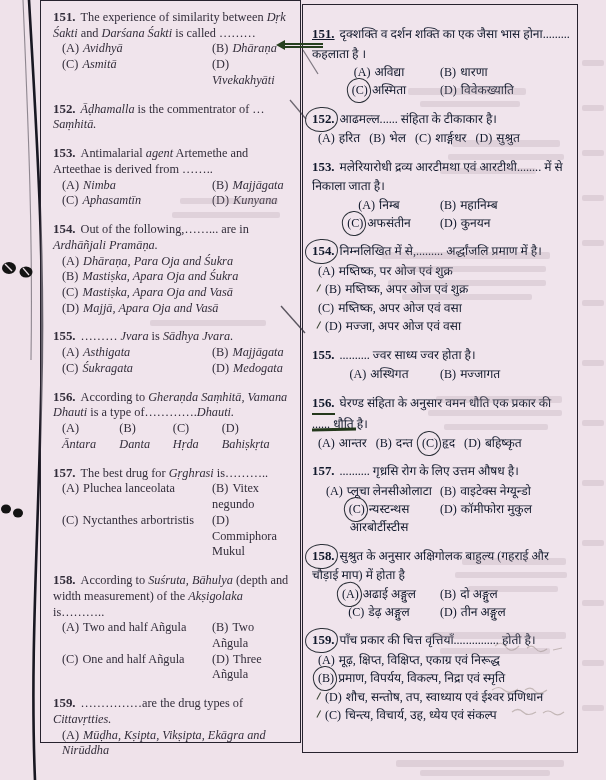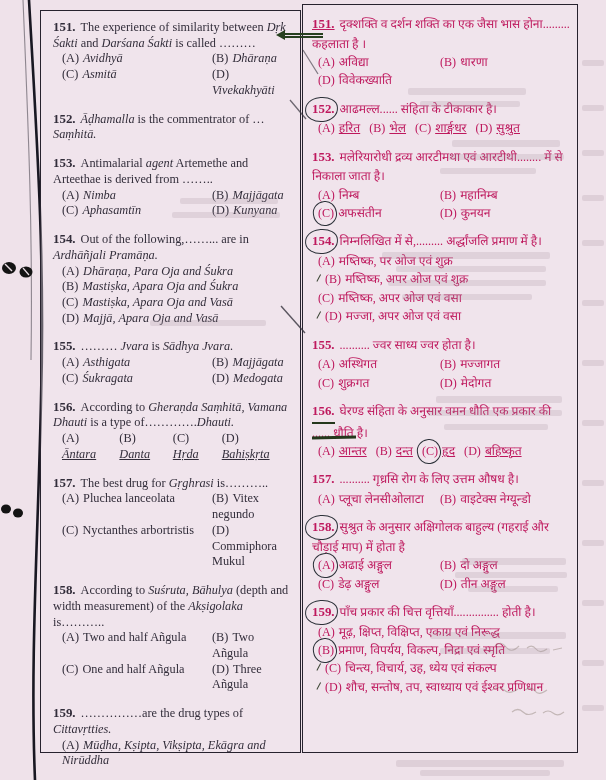--- a/index.html
+++ b/index.html
@@ -1,35 +1,35 @@
 <!DOCTYPE html>
 <html><head>
 <meta charset="utf-8">
 <style>
   html,body{margin:0;padding:0;}
   body{width:606px;height:780px;position:relative;overflow:hidden;
        background:#efe2ea;font-family:"Liberation Serif","DejaVu Serif",serif;}
   .page{position:absolute;inset:0;}
   .box{position:absolute;border:1.6px solid #27222e;box-sizing:border-box;background:rgba(244,233,240,0.35);}
-  .box-en{left:40px;top:10px;width:261px;height:743px;padding:8px 8px 4px 12px;
+  .box-en{left:40px;top:0;width:261px;height:743px;padding:8px 8px 4px 12px;
           font-size:12.3px;line-height:1.28;color:#322d3a;}
-  .box-hi{left:302px;top:4px;width:276px;height:749px;padding:10px 6px 4px 9px;
-          font-size:12.1px;line-height:1.52;color:#be185d;}
+  .box-hi{left:302px;top:4px;width:276px;height:749px;padding:20px 6px 4px 9px;
+          font-size:12.1px;line-height:1.52;color:#0f172a;}
   .q{margin-bottom:12px;position:relative;}
   .box-hi .q{margin-bottom:10px;}
   .qnum{font-weight:bold;font-size:12.9px;margin-right:5px;position:relative;display:inline-block;}
   .it{font-style:italic;}
   .optrow{display:flex;padding-left:9px;align-items:flex-start;}
   .box-hi .optrow{padding-left:6px;}
   .opt{display:inline-block;}
   .opt-label{margin-right:4px;position:relative;display:inline-block;}
   .opt-text{}
   .cols2 .opt:first-child{width:150px;flex:0 0 auto;}
-  .box-hi .cols2 .opt:first-child{width:122px;flex:0 0 auto;}
-  .cols4 .opt{margin-right:5px;text-decoration:underline;}
+  .box-hi .cols2 .opt:first-child{width:122px;flex:0 0 auto;text-align:center;}
+  .cols4 .opt{margin-right:5px;}
   .box-hi .cols4 .opt{margin-right:9px;}
   .cols1 .opt{display:block;font-family:Liberation Serif, serif;}
   
   .qnum.u-print{text-decoration:underline;}
   .qnum.u-pen{border-bottom:2.6px solid #24381c;}
   .qnum.mk-circle::after{content:"";position:absolute;left:-7px;right:-3px;top:-3px;bottom:-2px;
       border:1.7px solid #2b3038;border-radius:55% 60% 58% 62%/60% 55% 62% 58%;transform:rotate(-5deg);}
   .opt-label.mk-circle::after{content:"";position:absolute;left:-5px;right:-3px;top:-3px;bottom:-4px;
       border:1.6px solid #2b3038;border-radius:60% 55% 62% 58%/55% 62% 58% 60%;transform:rotate(-8deg);}
   .opt-label.mk-tick::before{content:"";display:inline-block;width:4px;height:8px;
@@ -114,20 +114,21 @@
         </div></div>
       <div class="q"><span class="qnum">159.</span><span class="stem"><span>……………are the drug types of </span><span class="it">Cittavṛtties.</span></span><div class="optrow cols1">
           <span class="opt"><span class="opt-label">(A)</span><span class="opt-text it">Mūḍha, Kṣipta, Vikṣipta, Ekāgra and Nirūddha</span></span>
         </div></div>
     </div>
   <div class="box box-hi" id="col-hi">
       <div class="q"><span class="qnum u-print">151.</span><span class="stem"><span>दृक्शक्ति व दर्शन शक्ति का एक जैसा भास होना......... कहलाता है ।</span></span><div class="optrow cols2">
           <span class="opt"><span class="opt-label">(A)</span><span class="opt-text">अविद्या</span></span>
           <span class="opt"><span class="opt-label">(B)</span><span class="opt-text">धारणा</span></span>
         </div><div class="optrow cols2">
+          <span class="opt"><span class="opt-label mk-circle">(C)</span><span class="opt-text">अस्मिता</span></span>
           <span class="opt"><span class="opt-label">(D)</span><span class="opt-text">विवेकख्याति</span></span>
         </div><div class="pen-arrowleft"></div></div>
       <div class="q"><span class="qnum mk-circle">152.</span><span class="stem"><span>आढमल्ल...... संहिता के टीकाकार है।</span></span><div class="optrow cols4">
           <span class="opt"><span class="opt-label">(A)</span><span class="opt-text">हरित</span></span>
           <span class="opt"><span class="opt-label">(B)</span><span class="opt-text">भेल</span></span>
           <span class="opt"><span class="opt-label">(C)</span><span class="opt-text">शार्ङ्गधर</span></span>
           <span class="opt"><span class="opt-label">(D)</span><span class="opt-text">सुश्रुत</span></span>
         </div></div>
       <div class="q"><span class="qnum">153.</span><span class="stem"><span>मलेरियारोधी द्रव्य आरटीमथा एवं आरटीथी........ में से निकाला जाता है।</span></span><div class="optrow cols2">
           <span class="opt"><span class="opt-label">(A)</span><span class="opt-text">निम्ब</span></span>
@@ -141,49 +142,49 @@
         </div><div class="optrow cols1">
           <span class="opt"><span class="opt-label mk-tick">(B)</span><span class="opt-text">मष्तिष्क, अपर ओज एवं शुक्र</span></span>
         </div><div class="optrow cols1">
           <span class="opt"><span class="opt-label">(C)</span><span class="opt-text">मष्तिष्क, अपर ओज एवं वसा</span></span>
         </div><div class="optrow cols1">
           <span class="opt"><span class="opt-label mk-tick">(D)</span><span class="opt-text">मज्जा, अपर ओज एवं वसा</span></span>
         </div></div>
       <div class="q"><span class="qnum">155.</span><span class="stem"><span>.......... ज्वर साध्य ज्वर होता है।</span></span><div class="optrow cols2">
           <span class="opt"><span class="opt-label">(A)</span><span class="opt-text">अस्थिगत</span></span>
           <span class="opt"><span class="opt-label">(B)</span><span class="opt-text">मज्जागत</span></span>
-        </div><div class="optrow cols2">
-          <span class="opt"><span class="opt-label">(C)</span><span class="opt-text">शुक्रगत</span></span>
-          <span class="opt"><span class="opt-label">(D)</span><span class="opt-text">मेदोगत</span></span>
         </div></div>
       <div class="q"><span class="qnum u-pen">156.</span><span class="stem"><span>घेरण्ड संहिता के अनुसार वमन धौति एक प्रकार की ...... धौति है।</span></span><div class="optrow cols4">
           <span class="opt"><span class="opt-label">(A)</span><span class="opt-text">आन्तर</span></span>
           <span class="opt"><span class="opt-label">(B)</span><span class="opt-text">दन्त</span></span>
           <span class="opt"><span class="opt-label mk-circle">(C)</span><span class="opt-text">हृद</span></span>
           <span class="opt"><span class="opt-label">(D)</span><span class="opt-text">बहिष्कृत</span></span>
         </div><div class="pen-underline2"></div></div>
       <div class="q"><span class="qnum">157.</span><span class="stem"><span>.......... गृध्रसि रोग के लिए उत्तम औषध है।</span></span><div class="optrow cols2">
           <span class="opt"><span class="opt-label">(A)</span><span class="opt-text">प्लूचा लेनसीओलाटा</span></span>
           <span class="opt"><span class="opt-label">(B)</span><span class="opt-text">वाइटेक्स नेग्यून्डो</span></span>
+        </div><div class="optrow cols2">
+          <span class="opt"><span class="opt-label mk-circle">(C)</span><span class="opt-text">न्यस्टन्थस आरबोर्टीस्टीस</span></span>
+          <span class="opt"><span class="opt-label">(D)</span><span class="opt-text">कॉमीफोरा मुकुल</span></span>
         </div></div>
       <div class="q"><span class="qnum mk-circle">158.</span><span class="stem"><span>सुश्रुत के अनुसार अक्षिगोलक बाहुल्य (गहराई और चौड़ाई माप) में होता है</span></span><div class="optrow cols2">
           <span class="opt"><span class="opt-label mk-circle">(A)</span><span class="opt-text">अढाई अङ्गुल</span></span>
           <span class="opt"><span class="opt-label">(B)</span><span class="opt-text">दो अङ्गुल</span></span>
         </div><div class="optrow cols2">
           <span class="opt"><span class="opt-label">(C)</span><span class="opt-text">डेढ़ अङ्गुल</span></span>
           <span class="opt"><span class="opt-label">(D)</span><span class="opt-text">तीन अङ्गुल</span></span>
         </div></div>
       <div class="q"><span class="qnum mk-circle">159.</span><span class="stem"><span>पाँच प्रकार की चित्त वृत्तियाँ............... होती है।</span></span><div class="optrow cols1">
           <span class="opt"><span class="opt-label">(A)</span><span class="opt-text">मूढ़, क्षिप्त, विक्षिप्त, एकाग्र एवं निरूद्ध</span></span>
         </div><div class="optrow cols1">
           <span class="opt"><span class="opt-label mk-circle">(B)</span><span class="opt-text">प्रमाण, विपर्यय, विकल्प, निद्रा एवं स्मृति</span></span>
         </div><div class="optrow cols1">
+          <span class="opt"><span class="opt-label mk-tick">(D)</span><span class="opt-text">शौच, सन्तोष, तप, स्वाध्याय एवं ईश्वर प्रणिधान</span></span>
+        </div><div class="optrow cols1">
           <span class="opt"><span class="opt-label mk-tick">(C)</span><span class="opt-text">चिन्त्य, विचार्य, उह, ध्येय एवं संकल्प</span></span>
-        </div><div class="optrow cols1">
-          <span class="opt"><span class="opt-label mk-tick">(D)</span><span class="opt-text">शौच, सन्तोष, तप, स्वाध्याय एवं ईश्वर प्रणिधान</span></span>
         </div></div>
     </div>
 
   <svg class="overlay" width="606" height="780" viewBox="0 0 606 780">
     <line x1="281" y1="306" x2="305" y2="333" stroke="#35323c" stroke-width="1.4" opacity="0.8"></line>
     <line x1="290" y1="100" x2="306" y2="119" stroke="#35323c" stroke-width="1.3" opacity="0.7"></line>
     <line x1="303" y1="50" x2="318" y2="74" stroke="#35323c" stroke-width="1.2" opacity="0.6"></line>
   </svg>
 
   <svg class="overlay" width="606" height="780" viewBox="0 0 606 780" opacity="0.45">

